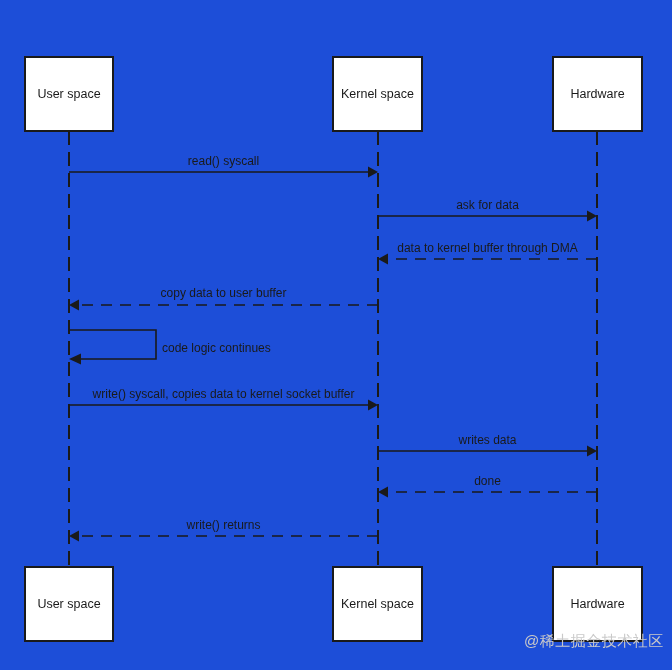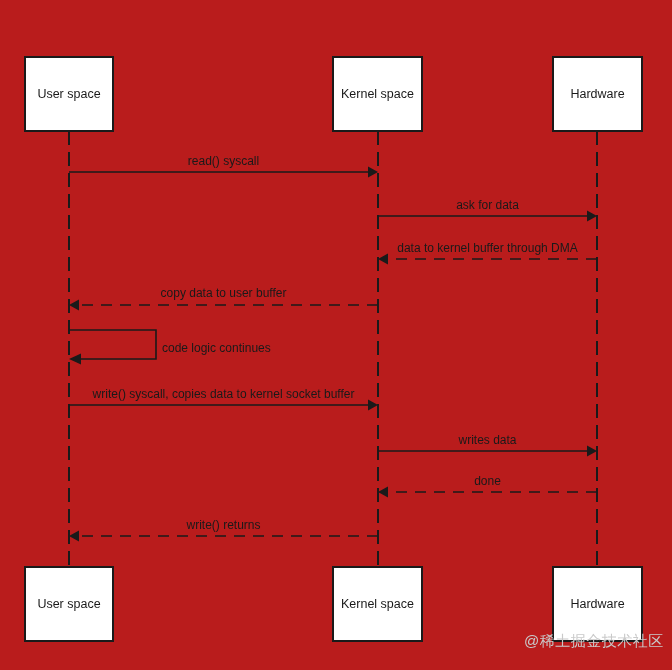--- a/index.html
+++ b/index.html
@@ -8,21 +8,21 @@
     padding: 0;
     background: #ffffff;
   }
   body {
     font-family: "Liberation Sans", sans-serif;
   }
   #diagram-root {
     position: relative;
     width: 672px;
     height: 670px;
-    background: #b91c1c;
+    background: #1d4ed8;
     overflow: hidden;
   }
   #seq-svg {
     position: absolute;
     left: 0;
     top: 0;
     display: block;
   }
   .lifeline-box rect {
     fill: #ffffff;

